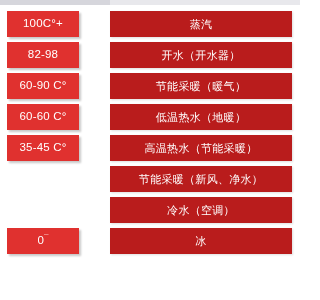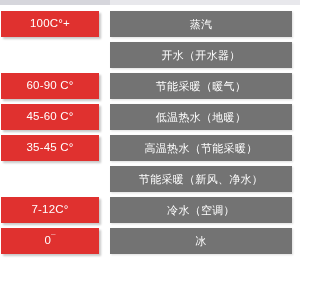--- a/index.html
+++ b/index.html
@@ -51,80 +51,80 @@
     top: 0;
     height: 26px;
     box-sizing: border-box;
     display: flex;
     align-items: center;
     justify-content: center;
     line-height: 1;
   }
 
   .temp-cell {
-    left: 1px;
-    width: 98px;
+    left: 7px;
+    width: 72px;
     background: #e0312f;
     color: #ffffff;
     font-size: 11.5px;
     letter-spacing: 0.2px;
     box-shadow: 1.5px 1.5px 2px rgba(0, 0, 0, 0.22);
   }
 
   .temp-cell .sup {
     font-size: 8px;
     vertical-align: super;
     line-height: 0;
     position: relative;
     top: -3px;
     left: 0px;
   }
 
   .usage-cell {
     left: 110px;
     width: 182px;
-    background: #737373;
+    background: #b91c1c;
     color: #ffffff;
     font-size: 11px;
     letter-spacing: 0.3px;
     box-shadow: 1px 1px 2px rgba(0, 0, 0, 0.13);
   }
 </style>
 </head>
 <body>
 
 <div id="top-bar">
   <div id="top-bar-progress"></div>
 </div>
 
 <div id="chart">
     <div class="row">
       <div class="temp-cell">100C°+</div>
       <div class="usage-cell">蒸汽</div>
     </div>
     <div class="row">
+      <div class="temp-cell">82-98</div>
       <div class="usage-cell">开水（开水器）</div>
     </div>
     <div class="row">
       <div class="temp-cell">60-90 C°</div>
       <div class="usage-cell">节能采暖（暖气）</div>
     </div>
     <div class="row">
-      <div class="temp-cell">45-60 C°</div>
+      <div class="temp-cell">60-60 C°</div>
       <div class="usage-cell">低温热水（地暖）</div>
     </div>
     <div class="row">
       <div class="temp-cell">35-45 C°</div>
       <div class="usage-cell">高温热水（节能采暖）</div>
     </div>
     <div class="row">
       <div class="usage-cell">节能采暖（新风、净水）</div>
     </div>
     <div class="row">
-      <div class="temp-cell">7-12C°</div>
       <div class="usage-cell">冷水（空调）</div>
     </div>
     <div class="row">
       <div class="temp-cell">
         <span>0</span>
         <span class="sup">¯</span>
       </div>
       <div class="usage-cell">冰</div>
     </div>
   </div>

